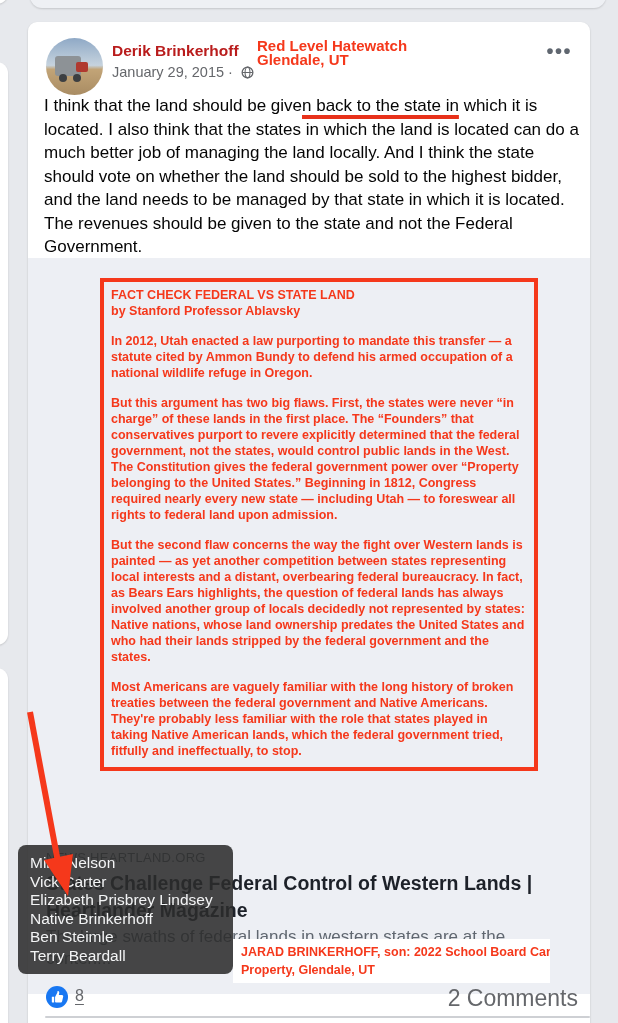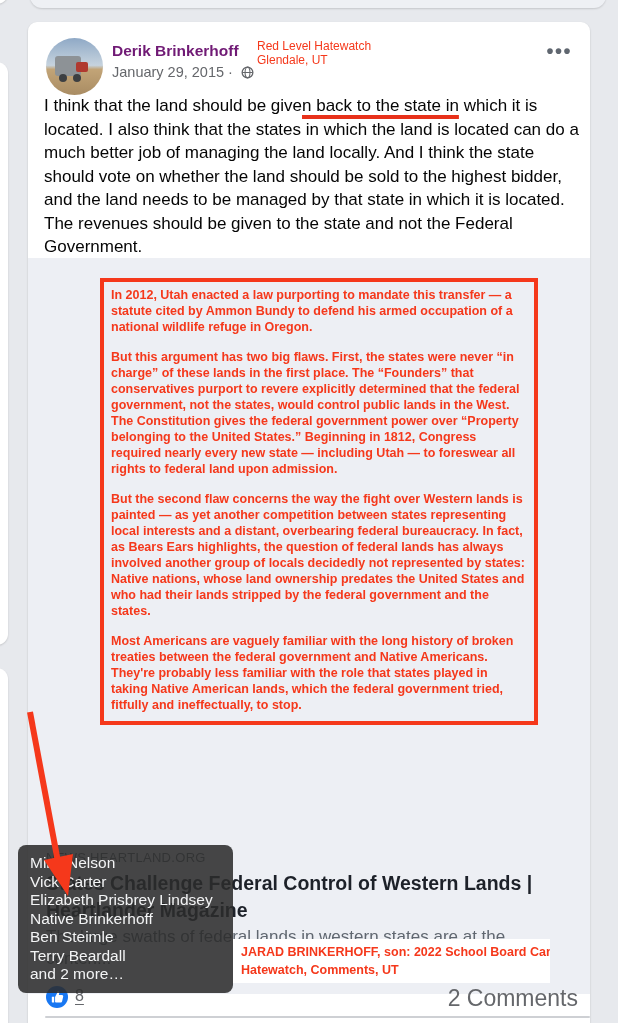--- a/index.html
+++ b/index.html
@@ -20,22 +20,22 @@
   .card{position:absolute;left:28px;top:22px;width:562px;height:1010px;background:#fff;
         border-radius:9px;box-shadow:0 1px 2px rgba(0,0,0,.2);}
 
   
   .avatar{position:absolute;left:18px;top:16px;width:57px;height:57px;border-radius:50%;
           overflow:hidden;background:linear-gradient(180deg,#8fa9c6 0%,#c6d3de 48%,#c2a477 55%,#a98c63 100%);}
   .avatar .truck{position:absolute;left:9px;top:18px;width:26px;height:20px;background:#8d9296;border-radius:3px;}
   .avatar .truck2{position:absolute;left:30px;top:24px;width:12px;height:10px;background:#b0392f;border-radius:2px;}
   .avatar .wheel{position:absolute;left:13px;top:36px;width:8px;height:8px;background:#3c3f42;border-radius:50%;}
   .avatar .wheel.w2{left:27px;}
-  .author{position:absolute;left:84px;top:20px;font-size:15.5px;font-weight:bold;color:#701a75;white-space:nowrap;}
-  .hdr-annot{position:absolute;left:229px;top:17px;font-size:12px;font-weight:normal;
+  .author{position:absolute;left:84px;top:20px;font-size:15.5px;font-weight:bold;color:#b91c1c;white-space:nowrap;}
+  .hdr-annot{position:absolute;left:229px;top:17px;font-size:15px;font-weight:bold;
              color:var(--red);line-height:14px;white-space:nowrap;}
   .hdr-annot .l2{}
   .timestamp{position:absolute;left:84px;top:42px;font-size:14.5px;color:#65676b;white-space:nowrap;
              display:flex;align-items:center;gap:8px;}
   .ellipsis{position:absolute;right:18px;top:18px;color:#606770;font-size:20px;letter-spacing:1.5px;
             font-weight:bold;cursor:pointer;}
 
   
   .post-body{position:absolute;left:16px;top:72px;width:536px;font-size:17px;line-height:23.5px;color:#050505;}
   .post-body .redline{text-decoration:underline;text-decoration-color:#e8311a;
@@ -105,20 +105,24 @@
         <ellipse cx="8" cy="8" rx="3" ry="6.6" fill="none" stroke="#65676b" stroke-width="1.3"></ellipse>
         <line x1="1.5" y1="8" x2="14.5" y2="8" stroke="#65676b" stroke-width="1.3"></line>
       </svg>
     </div>
     <div class="ellipsis">•••</div>
 
     <div class="post-body"><span>I think that the land should be give</span><span class="redline">n back to the state in</span><span> which it is located. I also think that the states in which the land is located can do a much better job of managing the land locally. And I think the state should vote on whether the land should be sold to the highest bidder, and the land needs to be managed by that state in which it is located. The revenues should be given to the state and not the Federal Government.</span></div>
 
     <div class="attachment">
       <div class="factbox">
+        <p style="margin-bottom:14px;">
+          <span>FACT CHECK FEDERAL VS STATE LAND</span><br>
+          <span>by Stanford Professor Ablavsky</span>
+        </p>
         <p>In 2012, Utah enacted a law purporting to mandate this transfer — a statute cited by Ammon Bundy to defend his armed occupation of a national wildlife refuge in Oregon.</p>
         <p><span>But this argument has two big flaws. </span><span class="u">First, the states were never “in</span><span> charge” of these lands in the first place. The “Founders” that conservatives purport to revere explicitly determined that the federal government, not the states, would control public lands in the West. The Constitution gives the federal government power over “Property belonging to the United States.” Beginning in 1812, Congress required nearly every new state — including Utah — to foreswear all rights to federal land upon admission.</span></p>
         <p><span>But the second flaw concerns the way the fight over Western lands is painted — as yet another competition between states representing local interests and a distant, overbearing federal bureaucracy. In fact, as Bears Ears highlights, the question of federal lands has always involved another group of locals decidedly not represented by states: </span><span class="u">Native nations, whose land ownership predates</span><span> the United States and who had their lands stripped by the federal government and the states.</span></p>
         <p>Most Americans are vaguely familiar with the long history of broken treaties between the federal government and Native Americans. They're probably less familiar with the role that states played in taking Native American lands, which the federal government tried, fitfully and ineffectually, to stop.</p>
       </div>
 
       <div class="lp-domain">NEWS.HEARTLAND.ORG</div>
       <div class="lp-title">States Challenge Federal Control of Western Lands | Heartlander Magazine</div>
       <div class="lp-desc">
         <span>The large swaths of federal lands in western states are at the</span><br>
@@ -138,26 +142,25 @@
     <div class="divider"></div>
   </div>
 
   <div class="tooltip">
     <div>Mimi Nelson</div>
     <div>Vick Carter</div>
     <div>Elizabeth Prisbrey Lindsey</div>
     <div>Native Brinkerhoff</div>
     <div>Ben Steimle</div>
     <div>Terry Beardall</div>
-    <div>and 2 more…</div>
   </div>
 
   <div class="white-annot">
     <div>JARAD BRINKERHOFF, son:  2022 School Board Candidate</div>
-    <div>Hatewatch, Comments, UT</div>
+    <div>Property, Glendale, UT</div>
   </div>
 
   <svg id="arrow" width="618" height="1023" viewBox="0 0 618 1023">
     <line x1="30" y1="712" x2="58" y2="862" stroke="#f5381b" stroke-width="6"></line>
     <polygon points="68,896 44,860 73,854" fill="#f5381b"></polygon>
   </svg>
 
 </div>
 
 </body></html>

